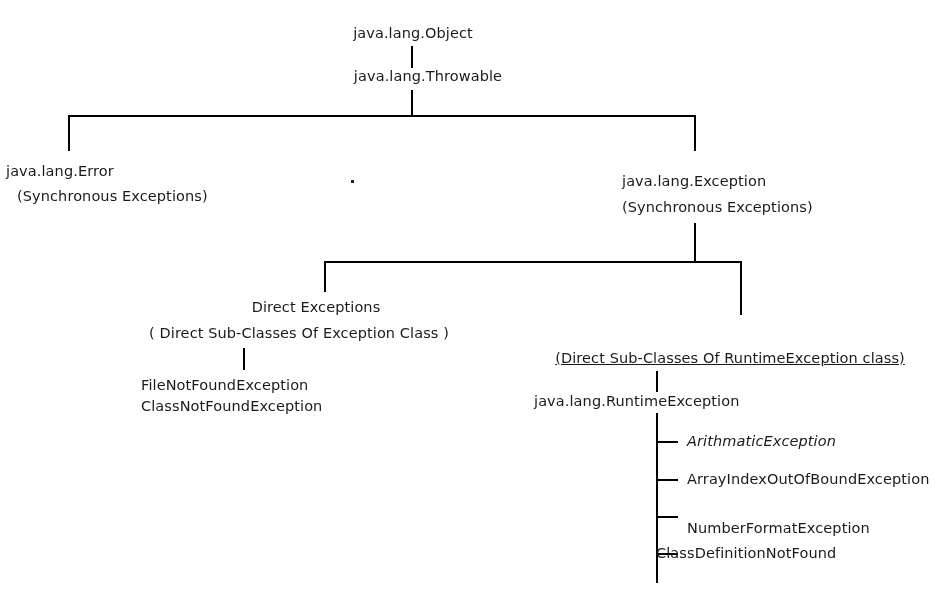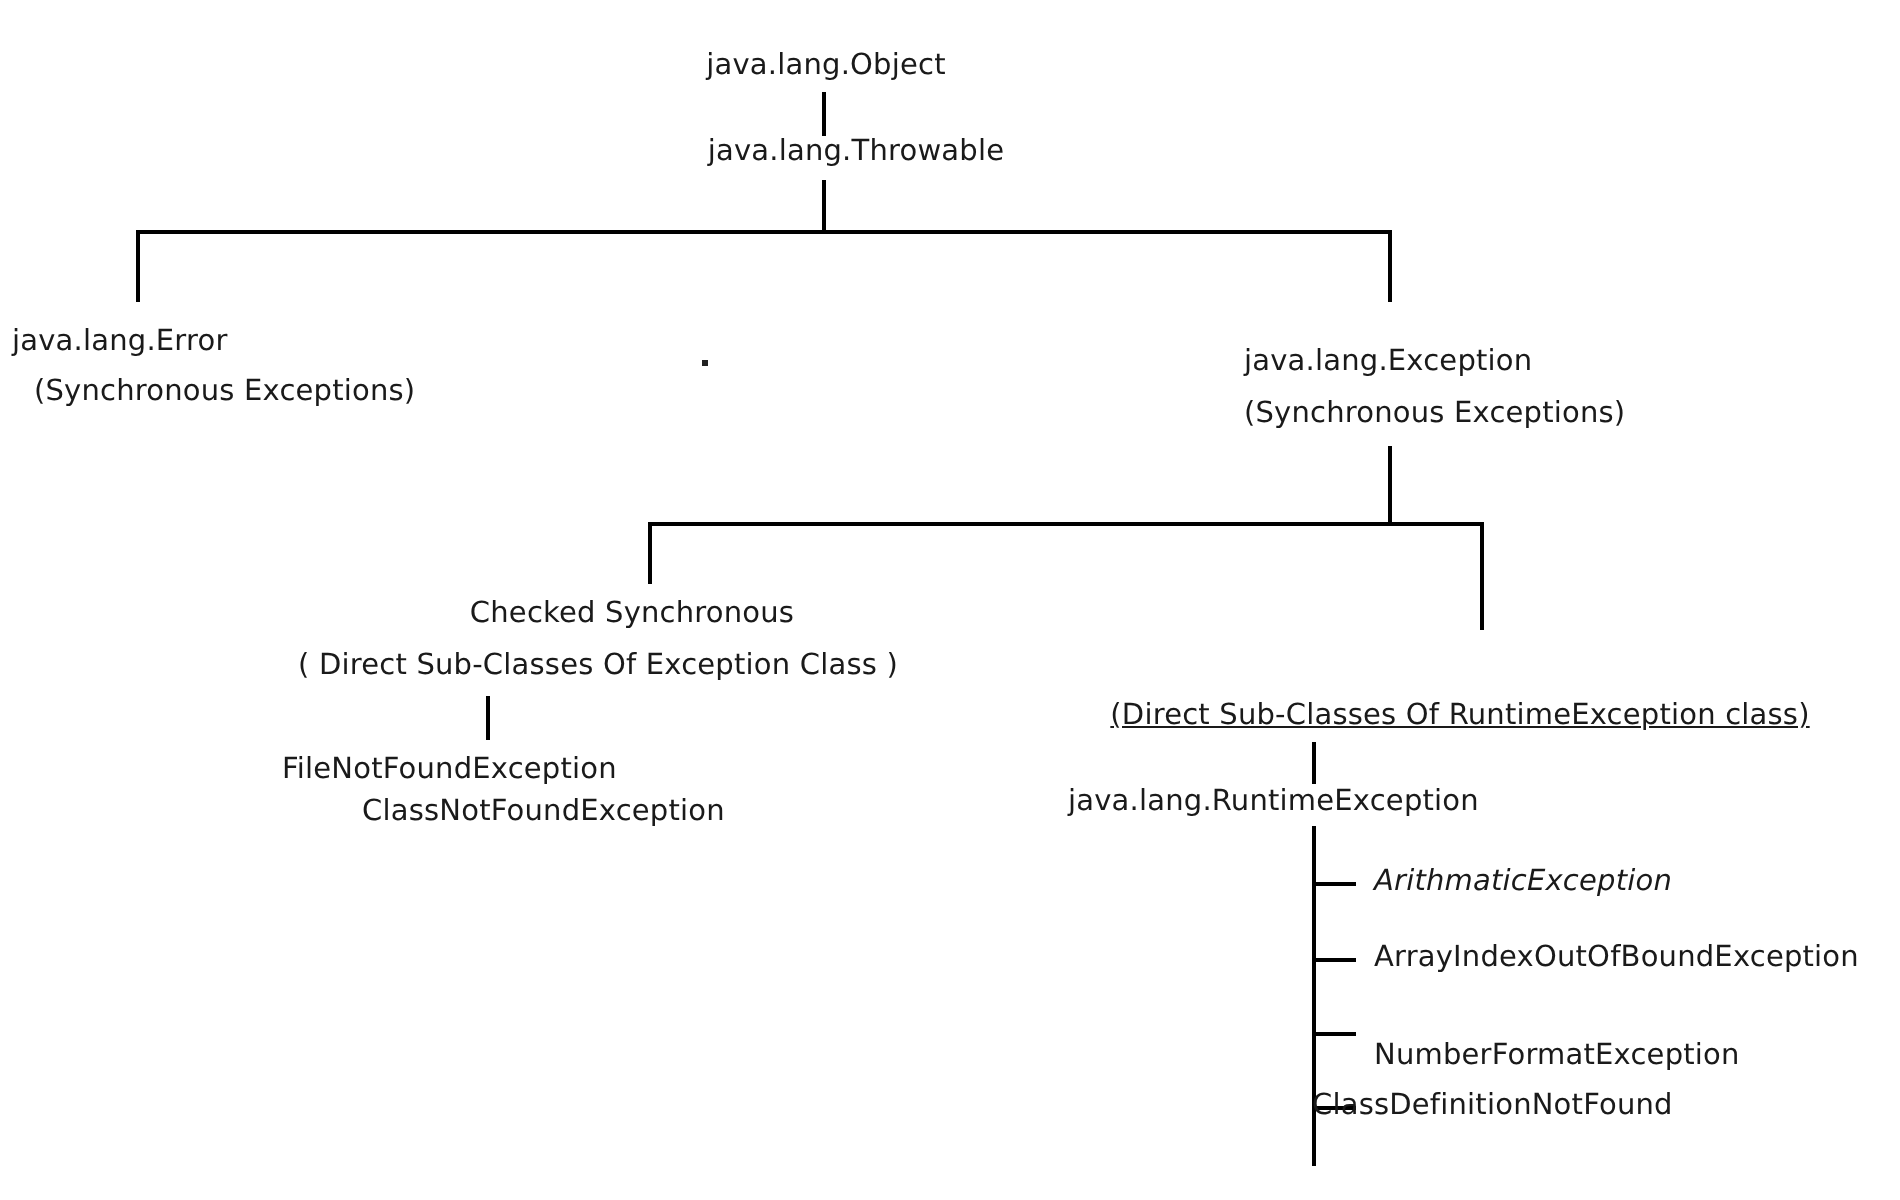--- a/index.html
+++ b/index.html
@@ -64,27 +64,27 @@
   <div class="speck" style="left:351px; top:180px;"></div>
 
   <div class="node" style="left:622px; top:169px;">java.lang.Exception</div>
   <div class="node" style="left:622px; top:195px;">(Synchronous Exceptions)</div>
 
   <div class="edge v" style="left:694px; top:223px; height:40px;"></div>
   <div class="edge h" style="left:324px; top:261px; width:418px;"></div>
   <div class="edge v" style="left:324px; top:261px; height:31px;"></div>
   <div class="edge v" style="left:740px; top:261px; height:54px;"></div>
 
-  <div class="node center" style="left:316px; top:295px;">Checked Synchronous</div>
+  <div class="node center" style="left:316px; top:295px;">Direct Exceptions</div>
   <div class="node center" style="left:299px; top:321px;">( Direct Sub-Classes Of Exception Class )</div>
 
   <div class="edge v" style="left:243px; top:348px; height:22px;"></div>
 
   <div class="node" style="left:141px; top:373px;">FileNotFoundException</div>
-  <div class="node" style="left:141px; top:394px;margin-left:40px;">ClassNotFoundException</div>
+  <div class="node" style="left:141px; top:394px;">ClassNotFoundException</div>
 
   <div class="node center" style="left:730px; top:346px;text-decoration:underline;">(Direct Sub-Classes Of RuntimeException class)</div>
 
   <div class="edge v" style="left:656px; top:371px; height:21px;"></div>
 
   <div class="node" style="left:534px; top:389px;">java.lang.RuntimeException</div>
 
   <div class="edge v" style="left:656px; top:413px; height:170px;"></div>
 
   <div class="edge h" style="left:656px; top:441px; width:22px;"></div>

